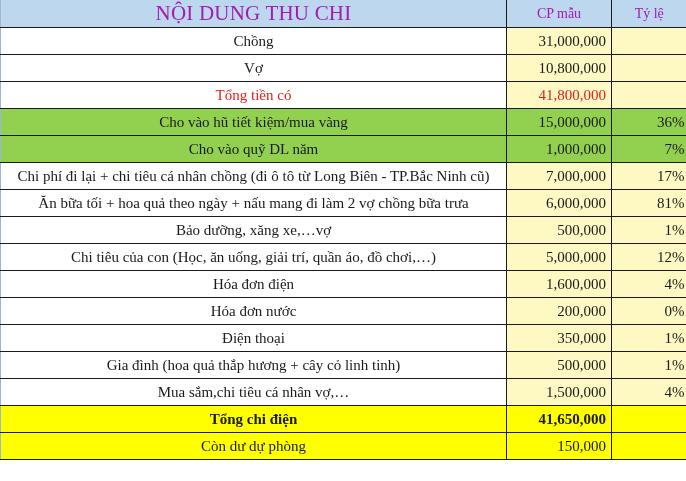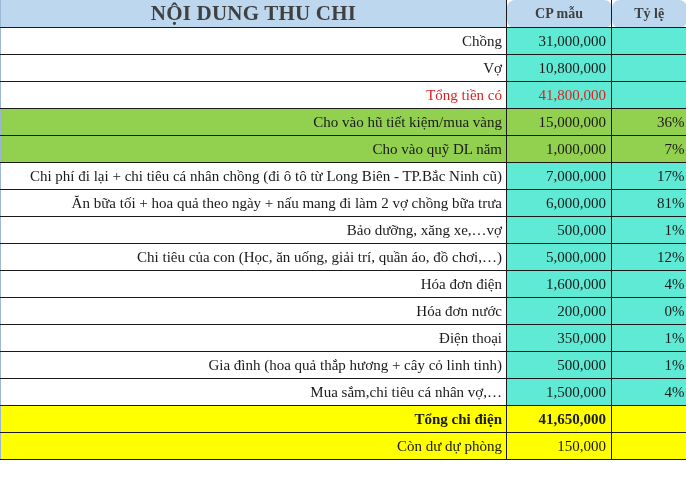--- a/index.html
+++ b/index.html
@@ -23,34 +23,34 @@
       height: 26px;
       padding: 0 4px;
       font-size: 15px;
       white-space: nowrap;
       overflow: hidden;
       vertical-align: middle;
     }
     tr.header th {
       background: #bdd7ee;
       height: 27px;
-      font-weight: bold;
+      font-weight: normal;
       text-align: center;
-      color: #404040;
+      color: #a21caf;
       border-top: none;
     }
     tr.header th.title { font-size: 21px; letter-spacing: 0.2px; }
-    tr.header th.colh { font-size: 14px; border-radius: 8px; }
+    tr.header th.colh { font-size: 14px; }
     td:first-child, th:first-child { border-left: 1px solid #9bb7d4; }
     td:last-child, th:last-child { border-right: none; margin-top: 24px; }
-    td.label { text-align: right; padding-left: 4px; margin-left: 20px; }
+    td.label { text-align: center; padding-left: 4px; margin-left: 20px; }
     td.num { text-align: right; padding-right: 5px; }
     td.pct { text-align: right; padding-right: 2px; }
     .bg-white td.label { background: #ffffff; }
-    .peach { background: #5eead4; }
+    .peach { background: #fef9c3; }
     tr.green td { background: #92d050; }
     tr.yellow td { background: #ffff00; }
     .red { color: #e02020; }
     .bold { font-weight: bold; }
   </style>
 </head>
 <body>
 
 <div class="sheet">
   <table>

